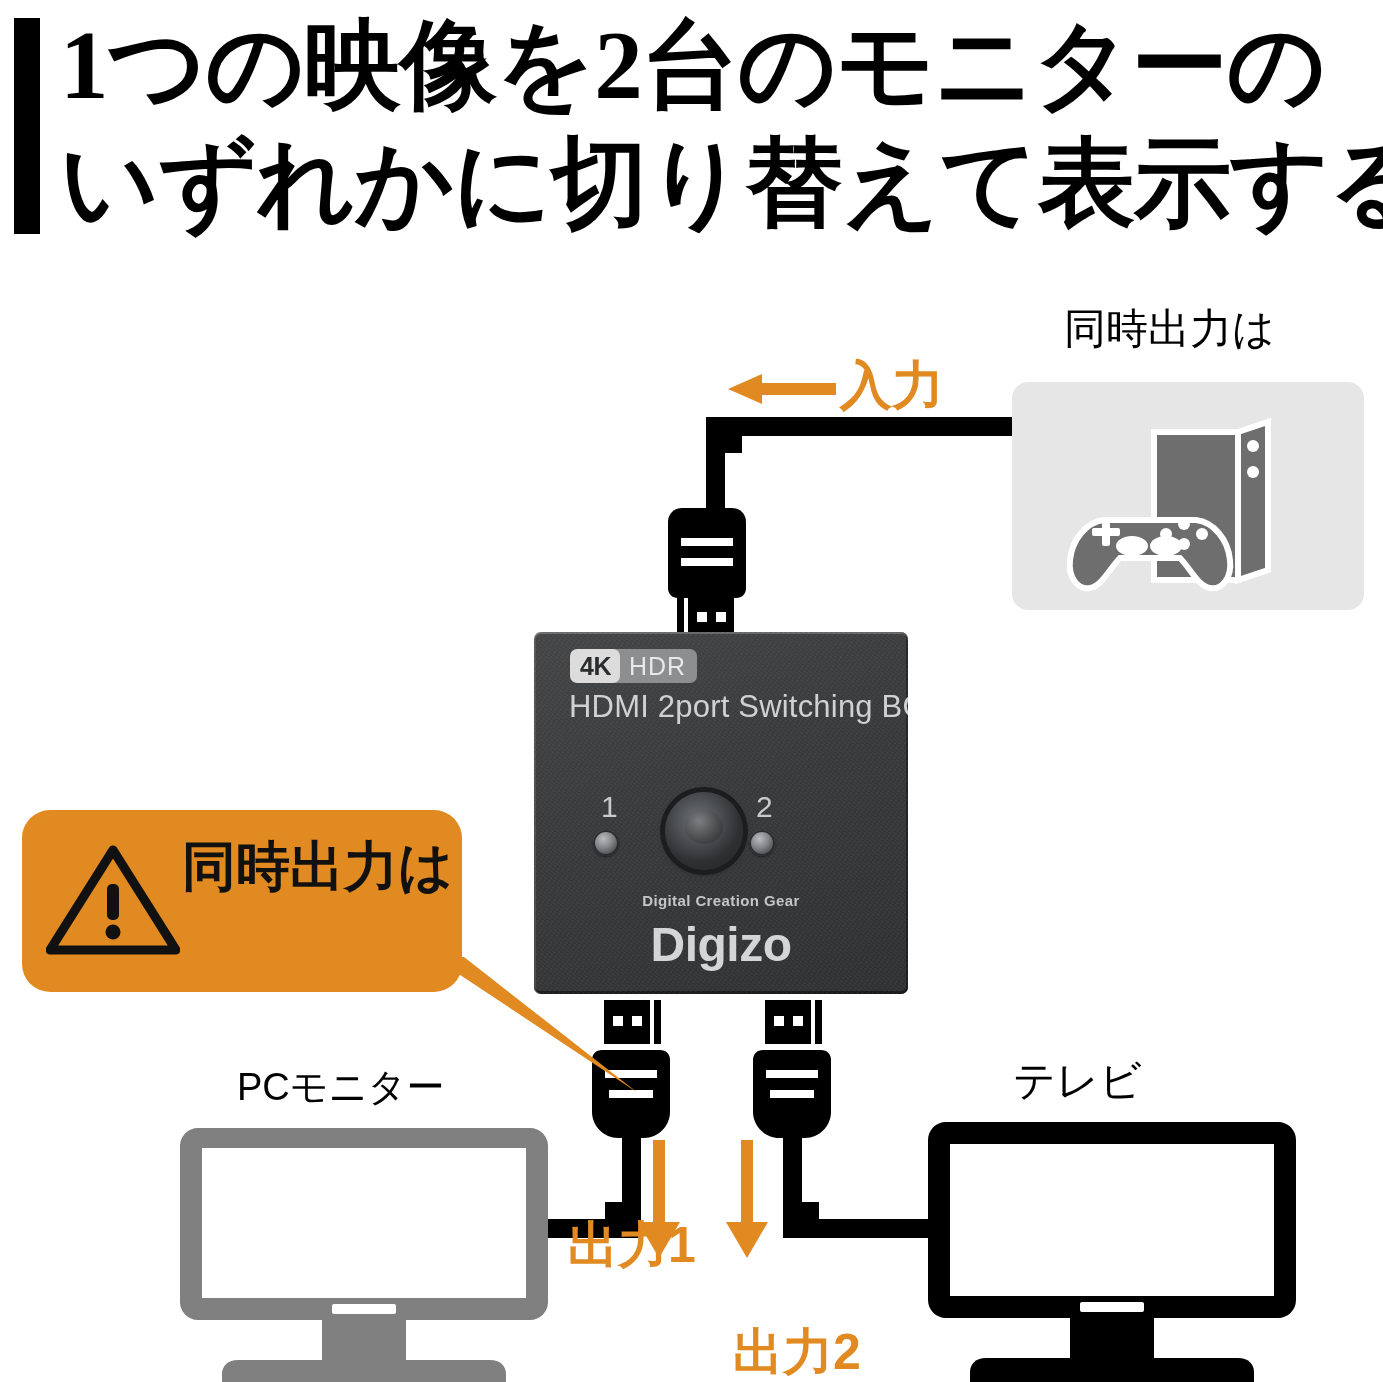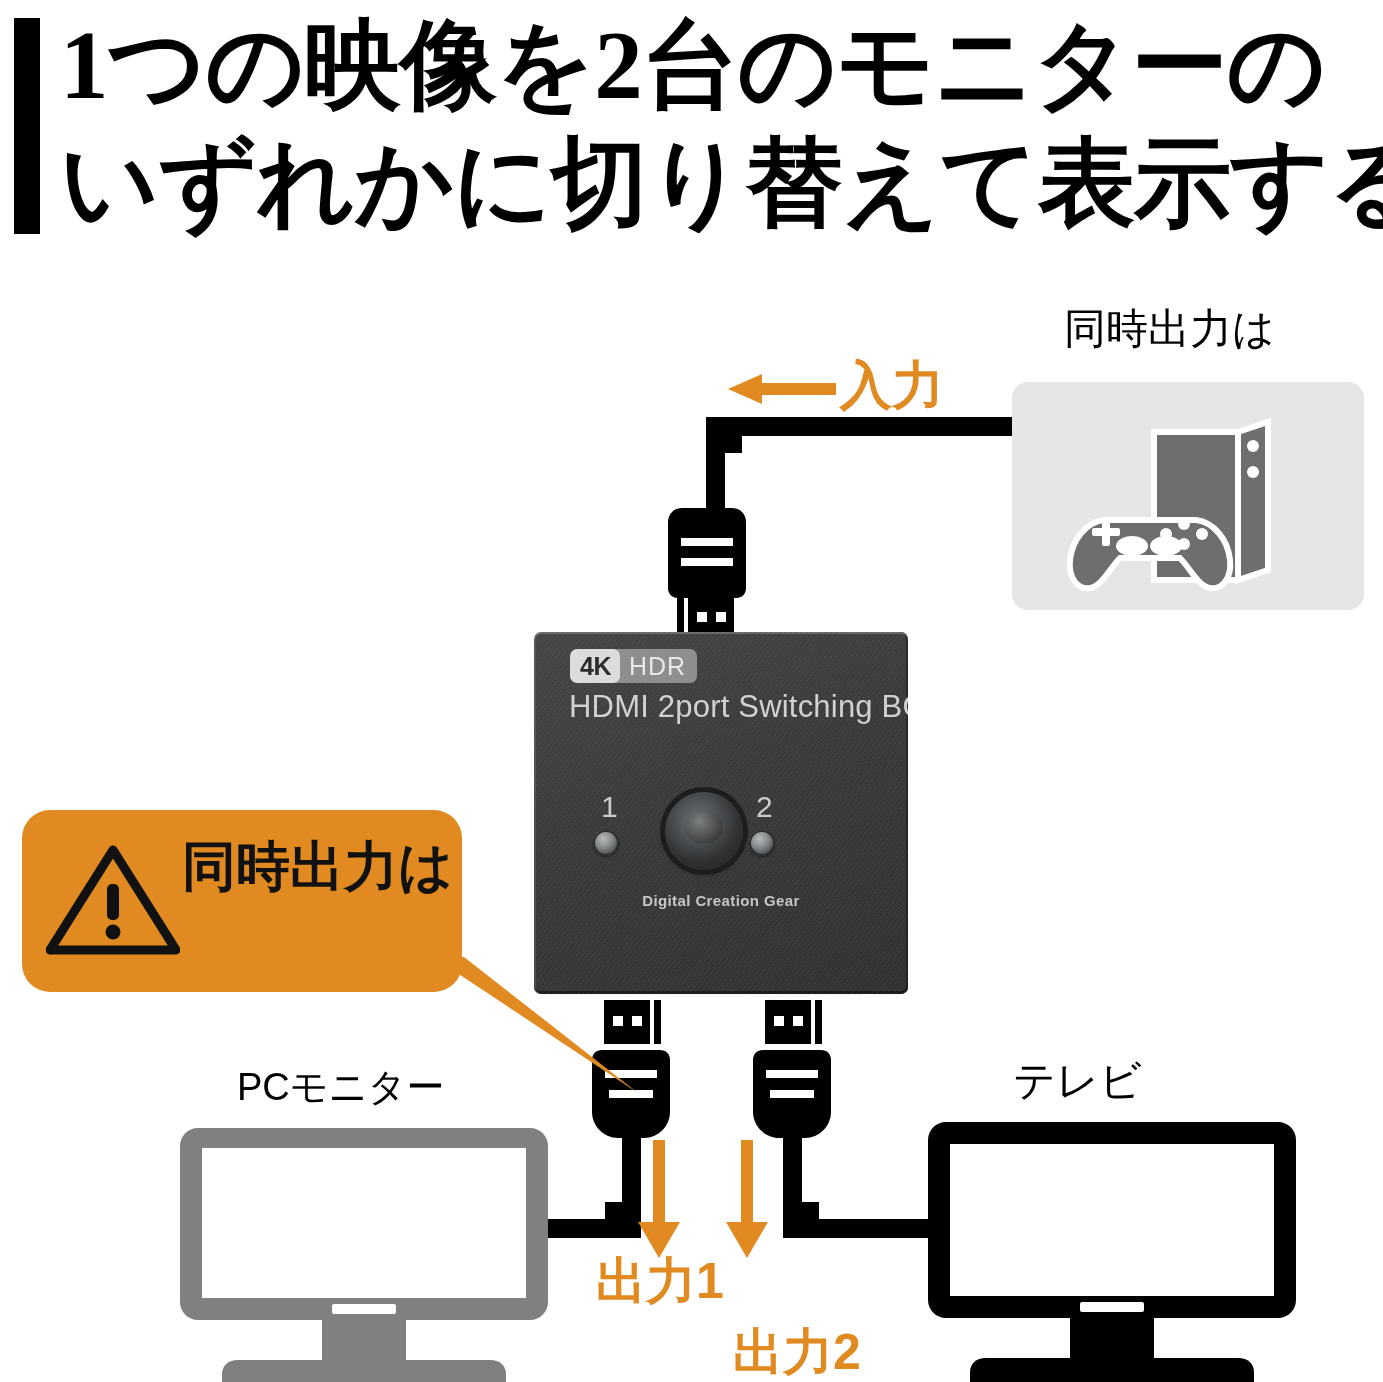--- a/index.html
+++ b/index.html
@@ -344,21 +344,21 @@
   #out-arrow-1 { left: 638px; top: 1140px; }
   #out-arrow-2 { left: 726px; top: 1140px; }
   .out-label {
     position: absolute;
     font-size: 50px;
     line-height: 56px;
     font-weight: 700;
     color: #E08A21;
     white-space: nowrap;
   }
-  #out-label-1 { left: 568px; top: 1253px; margin-left: 28px; }
+  #out-label-1 { left: 568px; top: 1217px; }
   #out-label-2 { left: 733px; top: 1324px; }
 
   
   #pc-label {
     position: absolute;
     left: 237px;
     top: 1063px;
     font-size: 38px;
     line-height: 48px;
     white-space: nowrap;
@@ -475,20 +475,21 @@
   </div>
   <div id="device-title">HDMI 2port Switching BOX</div>
 
   <div id="port-num-1" class="port-num">1</div>
   <div id="port-num-2" class="port-num">2</div>
   <div id="led-1" class="led"></div>
   <div id="led-2" class="led"></div>
   <div id="btn-main"></div>
 
   <div id="brand-tag">Digital Creation Gear</div>
+  <div id="brand-name">Digizo</div>
 </div>
 
 <svg id="callout-tail" viewBox="0 0 210 140">
   <path d="M0 0 L34 2 L208 138 Z" fill="#E08A21"></path>
 </svg>
 <div id="callout">
   <svg id="callout-icon" viewBox="0 0 134 112">
     <path d="M67 6 L130 106 L4 106 Z" fill="none" stroke="#111111" stroke-width="9" stroke-linejoin="round"></path>
     <rect x="61" y="40" width="12" height="36" rx="5" fill="#111111"></rect>
     <circle cx="67" cy="88" r="7.5" fill="#111111"></circle>

